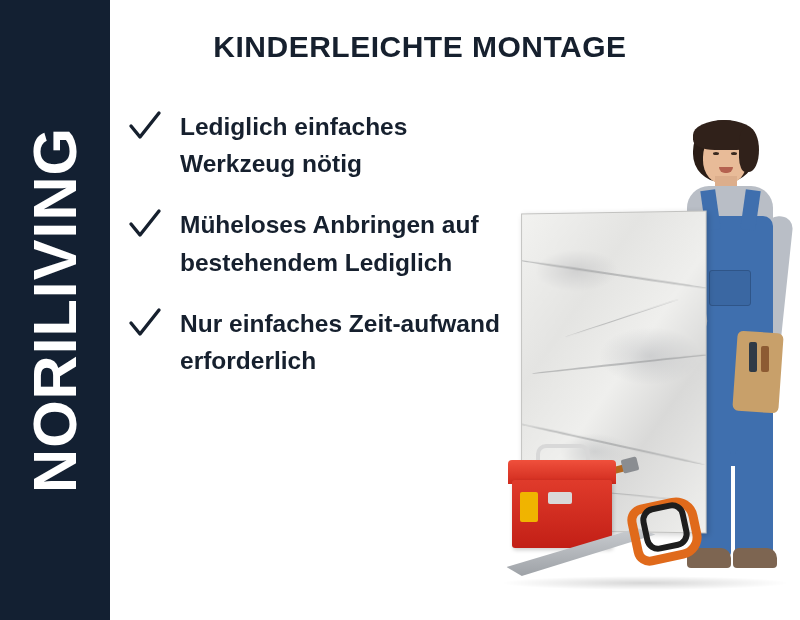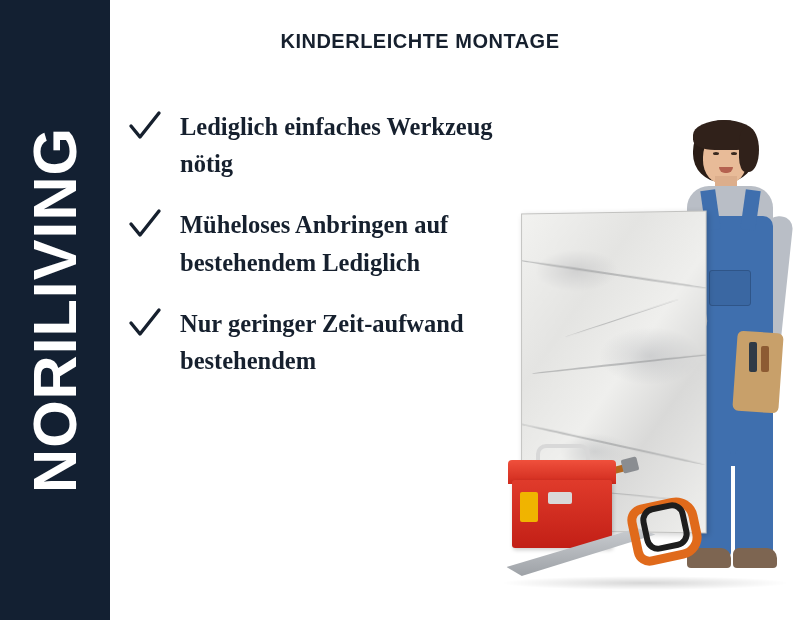--- a/index.html
+++ b/index.html
@@ -43,37 +43,36 @@
   }
 
   
   #headline {
     position: absolute;
     left: 150px;
     top: 30px;
     width: 540px;
     text-align: center;
     color: #16202e;
-    font-size: 20px;
+    font-size: 30px;
     font-weight: bold;
     letter-spacing: 0.5px;
   }
 
   
   #bullets {
     position: absolute;
     left: 128px;
     top: 108px;
     width: 400px;
   }
   .bullet {
     position: relative;
     margin-bottom: 24px;
     padding-left: 52px;
-    font-family: Liberation Serif, serif;
   }
   .check-icon {
     position: absolute;
     left: 0;
     top: 2px;
     width: 34px;
     height: 34px;
   }
   .check-icon svg {
     display: block;
@@ -423,21 +422,21 @@
       </span>
       <span class="bullet-text">Müheloses Anbringen auf bestehendem Lediglich</span>
     </div>
 
     <div class="bullet">
       <span class="check-icon">
         <svg width="34" height="34" viewBox="0 0 34 34">
           <path d="M3 16 L12 27 L31 3" fill="none" stroke="#16202e" stroke-width="3.4" stroke-linecap="round" stroke-linejoin="round"></path>
         </svg>
       </span>
-      <span class="bullet-text">Nur geringer Zeit-aufwand bestehendem</span>
+      <span class="bullet-text">Nur einfaches Zeit-aufwand erforderlich</span>
     </div>
 
   </div>
 
   <div id="photo">
 
     <div class="worker">
       <div class="w-arm-right"></div>
       <div class="w-hair-back"></div>
       <div class="w-face"></div>

